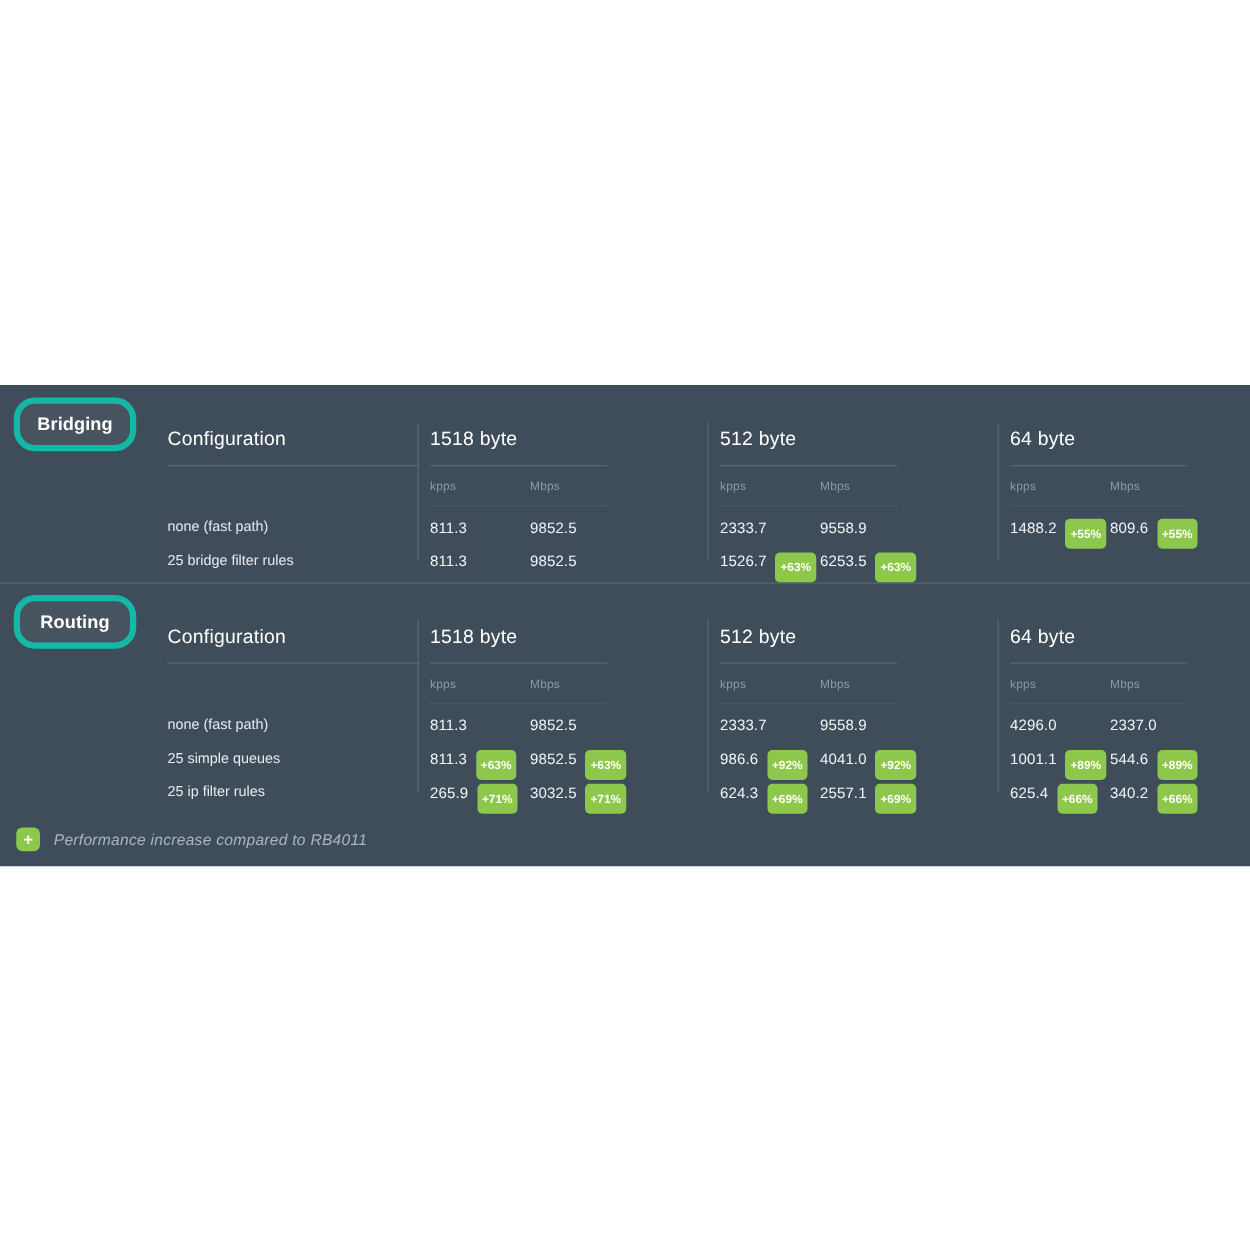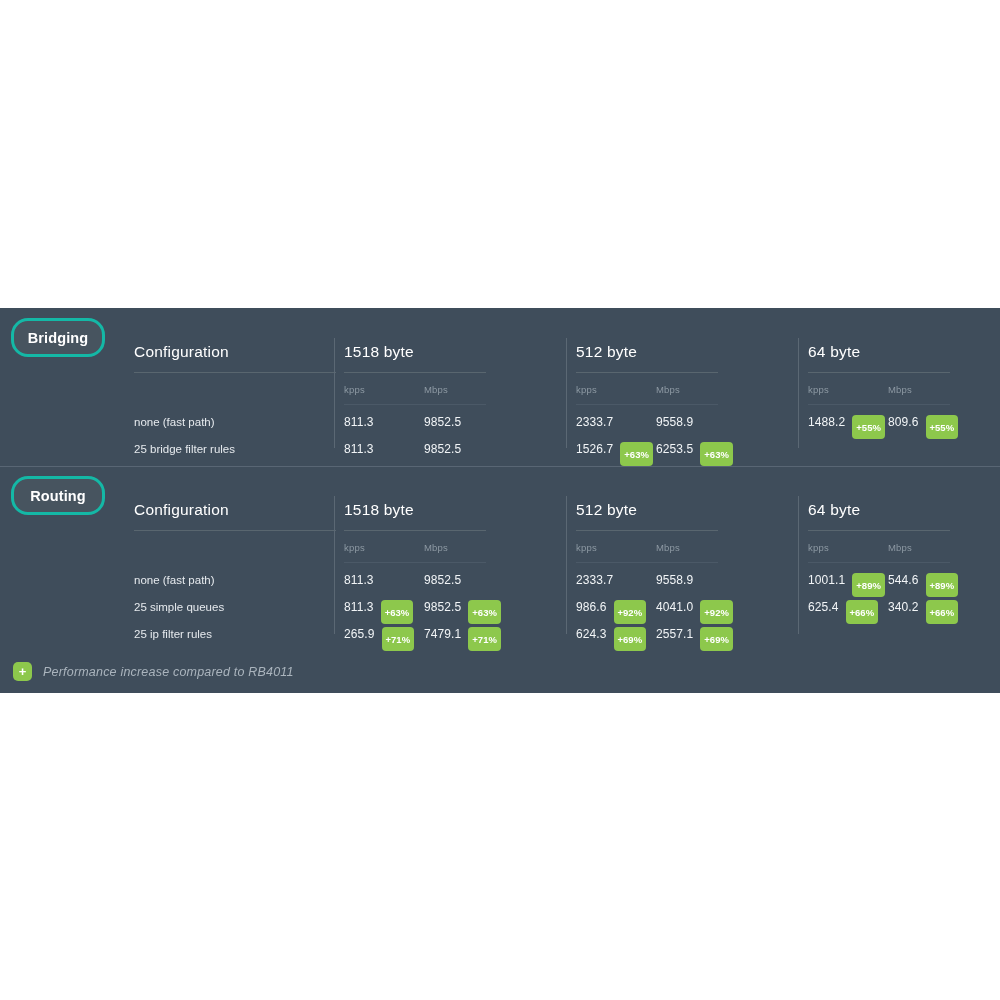--- a/index.html
+++ b/index.html
@@ -45,21 +45,21 @@
     height: 1px;
     background: #596674;
   }
   
   .tab-pill {
     position: absolute;
     left: 11px;
     top: 10px;
     width: 88px;
     height: 33px;
-    border: 3px solid #14b8a6;
+    border: 5px solid #14b8a6;
     border-radius: 17px;
     background: #47545f;
     display: flex;
     align-items: center;
     justify-content: center;
   }
   .tab-pill span {
     color: #ffffff;
     font-size: 14.5px;
     font-weight: bold;
@@ -379,21 +379,21 @@
                 <span class="num">9852.5</span>
                 <span class="badge">+63%</span>
               </div>
             </div>
             <div class="row">
               <div class="cell c0">
                 <span class="num">265.9</span>
                 <span class="badge">+71%</span>
               </div>
               <div class="cell c1">
-                <span class="num">7479.1</span>
+                <span class="num">3032.5</span>
                 <span class="badge">+71%</span>
               </div>
             </div>
           </div>
         </div>
 
         <div class="colgroup g1">
           <div class="vrule"></div>
           <div class="grp-title">512 byte</div>
           <div class="grp-underline"></div>
@@ -437,20 +437,28 @@
         <div class="colgroup g2">
           <div class="vrule"></div>
           <div class="grp-title">64 byte</div>
           <div class="grp-underline"></div>
           <div class="unit-row">
             <div class="unit u0">kpps</div>
             <div class="unit u1">Mbps</div>
           </div>
           <div class="unit-underline"></div>
           <div class="rows">
+            <div class="row">
+              <div class="cell c0">
+                <span class="num">4296.0</span>
+              </div>
+              <div class="cell c1">
+                <span class="num">2337.0</span>
+              </div>
+            </div>
             <div class="row">
               <div class="cell c0">
                 <span class="num">1001.1</span>
                 <span class="badge">+89%</span>
               </div>
               <div class="cell c1">
                 <span class="num">544.6</span>
                 <span class="badge">+89%</span>
               </div>
             </div>

